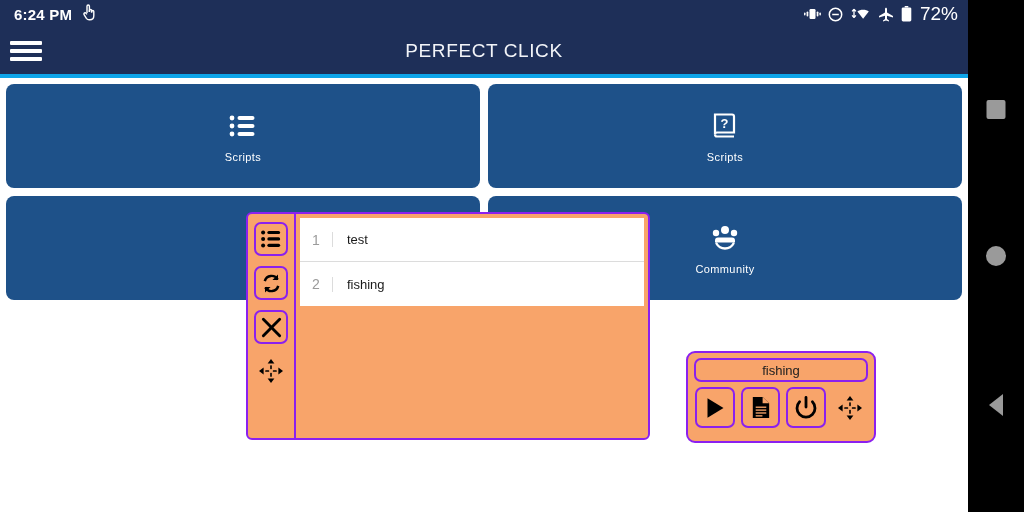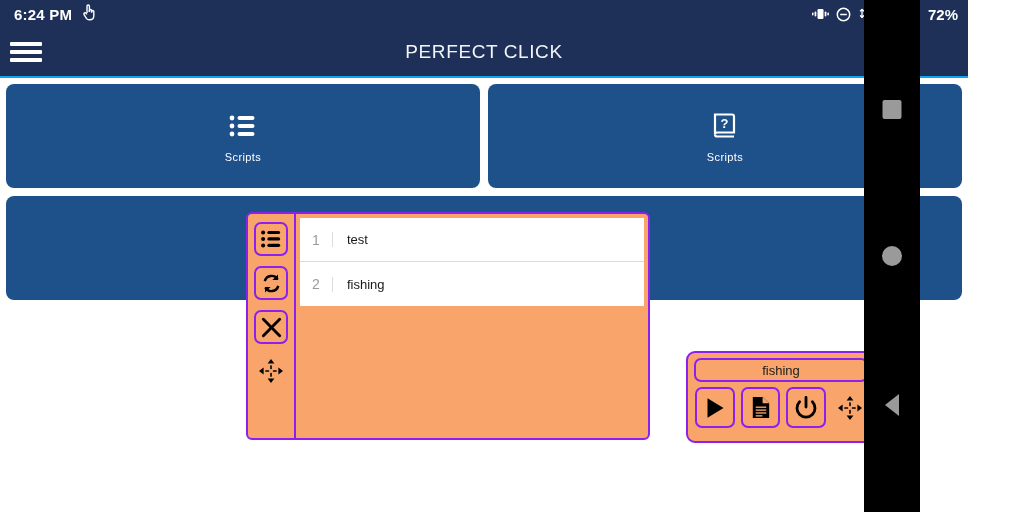--- a/index.html
+++ b/index.html
@@ -4,48 +4,48 @@
 <style>
   * { box-sizing: border-box; margin: 0; padding: 0; }
   html, body {
     width: 1024px; height: 512px;
     background: #ffffff;
     font-family: "Liberation Sans", sans-serif;
     overflow: hidden;
   }
   #app {
     position: relative;
-    width: 920px; height: 512px;
+    width: 1024px; height: 512px;
     background: #ffffff;
   }
 
   
   .statusbar {
     position: absolute; left: 0; top: 0;
     width: 968px; height: 28px;
     background: #1e2f58;
     display: flex; align-items: center;
     padding: 0 10px 0 14px;
     color: #ffffff;
   }
   .status-left { display: flex; align-items: center; gap: 9px; }
   .status-time { font-size: 15px; font-weight: bold; letter-spacing: .2px; }
   .status-right {
     margin-left: auto; display: flex; align-items: center; gap: 7px;
   }
   .status-right svg { display: block; }
-  .battery-pct { font-size: 15px; font-weight: bold; margin-left: 1px; }
+  .battery-pct { font-size: 19px; font-weight: normal; margin-left: 1px; }
 
   
   .titlebar {
     position: absolute; left: 0; top: 28px;
     width: 968px; height: 50px;
     background: #1e2f58;
     display: flex; align-items: center;
-    border-bottom: 2px solid #0ea5e9;
+    border-bottom: 4px solid #0ea5e9;
   }
   .hamburger {
     position: absolute; left: 10px; top: 50%;
     transform: translateY(-50%);
     width: 32px; height: 24px;
     display: flex; flex-direction: column; justify-content: space-between;
     padding: 2px 0;
     cursor: pointer;
   }
   .hamburger span {
@@ -275,20 +275,32 @@
         <span class="tile-label">Scripts</span>
       </div>
     </div>
 
     <div class="tilerow">
 
       <div class="tile">
         <span class="tile-label"></span>
       </div>
 
+      <div class="tile">
+        <span class="tile-icon">
+          <svg width="34" height="34" viewBox="0 0 34 34" fill="#ffffff">
+            <circle cx="17" cy="9" r="4"></circle>
+            <circle cx="8" cy="12" r="3.2"></circle>
+            <circle cx="26" cy="12" r="3.2"></circle>
+            <path d="M10 16.5h14a3 3 0 0 1 3 3v2H7v-2a3 3 0 0 1 3-3z"></path>
+            <path d="M8.5 22.5c1.8 3.3 4.8 5 8.5 5s6.7-1.7 8.5-5" fill="none" stroke="#ffffff" stroke-width="2.4" stroke-linecap="round"></path>
+          </svg>
+        </span>
+        <span class="tile-label">Community</span>
+      </div>
     </div>
 
   </div>
 
   <div class="overlay-panel">
     <div class="overlay-toolbar">
       <div class="tool-btn">
         <svg width="22" height="22" viewBox="0 0 24 24" fill="#000000">
           <circle cx="3.4" cy="5" r="2.2"></circle>
             <rect x="8" y="3.2" width="14" height="3.4" rx="1.7"></rect>

